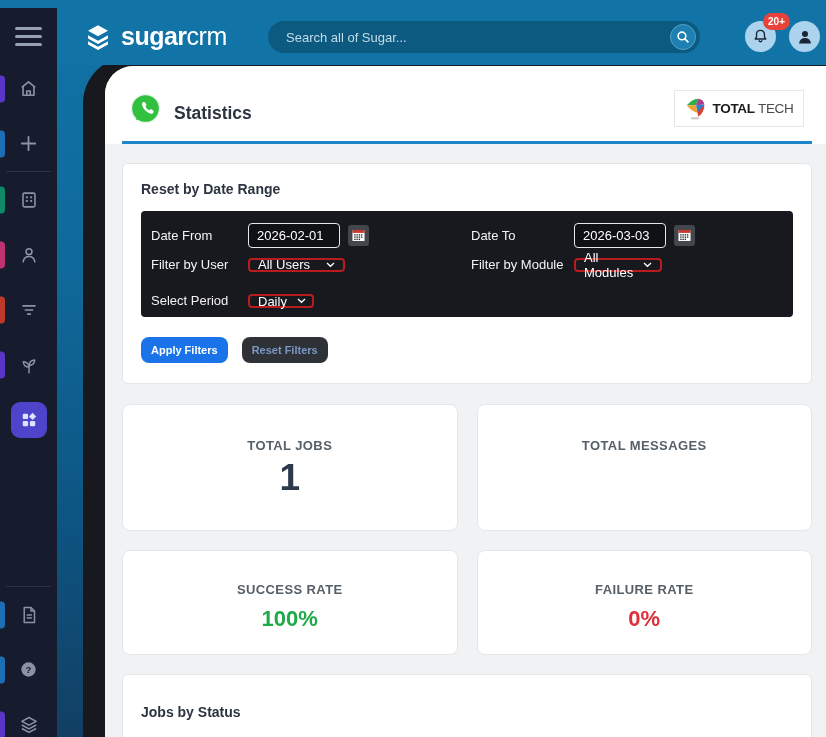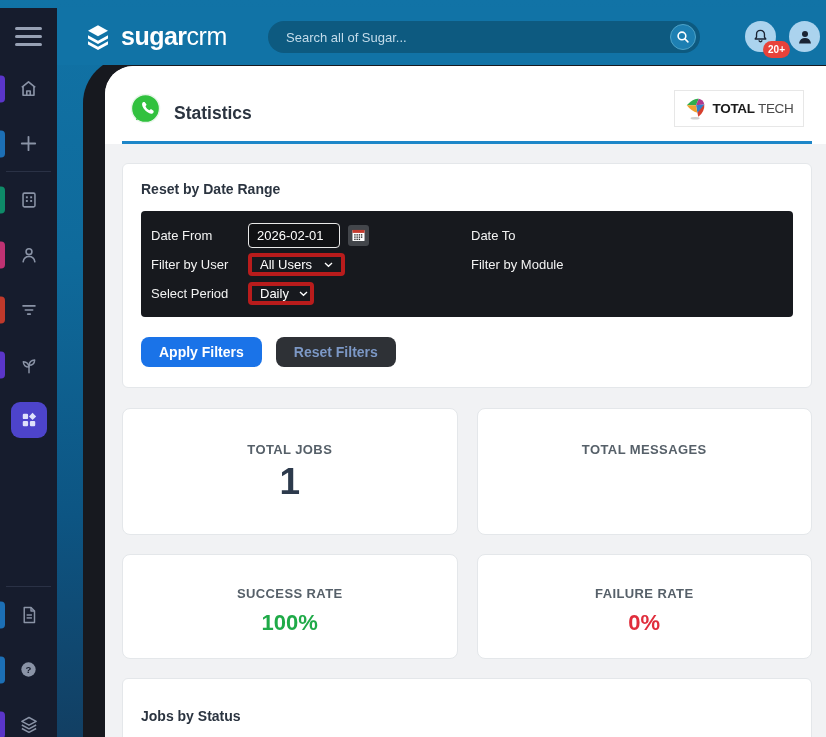--- a/index.html
+++ b/index.html
@@ -17,21 +17,21 @@
   .logo-text { color:#fff; font-size:25px; letter-spacing:-0.5px; }
   .logo-text b { font-weight:700; }
   .logo-text span { font-weight:400; }
   .search { position:absolute; left:268px; top:13px; width:432px; height:32px; background:#0d5a80; border-radius:16px; display:flex; align-items:center; padding:0 4px 0 18px; }
   .search-input { flex:1; background:transparent; border:none; outline:none; color:#ffffff; font-size:13px; font-family:"Liberation Sans",sans-serif; }
   .search-input::placeholder { color:#c3dcea; opacity:1; }
   .search-btn { width:26px; height:26px; border-radius:50%; background:#1d7fb2; border:1px solid #4da3c8; display:flex; align-items:center; justify-content:center; cursor:pointer; flex:0 0 auto; }
   .circle-btn { position:absolute; top:13px; width:31px; height:31px; border-radius:50%; background:#abd3ee; display:flex; align-items:center; justify-content:center; cursor:pointer; }
   .bell-btn { left:745px; }
   .avatar-btn { left:789px; }
-  .badge { position:absolute; left:763px; top:5px; min-width:27px; height:17px; border-radius:9px; background:#e8423a; color:#fff; font-size:10px; font-weight:bold; display:flex; align-items:center; justify-content:center; padding:0 5px; z-index:6;margin-top:28px; }
+  .badge { position:absolute; left:763px; top:5px; min-width:27px; height:17px; border-radius:9px; background:#e8423a; color:#fff; font-size:10px; font-weight:bold; display:flex; align-items:center; justify-content:center; padding:0 5px; z-index:6; }
   
   .sidebar { position:absolute; left:0; top:57px; bottom:0; width:57px; background:#161c2d; z-index:4; }
   .nav-item { position:relative; height:55px; display:flex; align-items:center; justify-content:center; cursor:pointer; }
   .nav-item:first-child { margin-top:4px; }
   .pill { position:absolute; left:0; top:50%; transform:translateY(-50%); width:5px; height:27px; border-radius:0 4px 4px 0; }
   .side-divider { height:1px; background:#2a3145; margin:0 6px; }
   .side-spacer { height:139px; }
   .active-sq { width:36px; height:36px; background:#4d44cb; border-radius:9px; display:flex; align-items:center; justify-content:center; }
   
   .wrapper { position:absolute; left:83px; top:57px; right:0; bottom:0; background:#17191f; border-top-left-radius:46px; padding:9px 0 0 22px; z-index:3; }
@@ -51,23 +51,23 @@
   .filter-card { padding:17px 18px 20px 18px; margin-bottom:20px; }
   .section-title { font-size:14px; font-weight:bold; color:#2b3440; }
   .dark-panel { margin-top:14px; background:#17191e; border-radius:4px; padding:9px 10px; }
   .f-row { display:flex; align-items:center; min-height:30px; }
   .f-label { color:#f2f2f2; font-size:13px; }
   .lab1 { width:97px; flex:0 0 auto; }
   .ctrl1 { width:223px; flex:0 0 auto; display:flex; align-items:center; }
   .lab2 { width:103px; flex:0 0 auto; }
   .date-input { width:92px; height:25px; background:#101114; border:1px solid #e9e9e9; border-radius:4px; color:#fff; font-size:13px; padding:0 8px; font-family:"Liberation Sans",sans-serif; outline:none; }
   .cal-btn { width:21px; height:21px; margin-left:8px; background:#43464b; border:none; border-radius:3px; display:flex; align-items:center; justify-content:center; cursor:pointer; }
-  .select { height:23px; background:transparent; border:4px solid #b91c1c; border-radius:4px; color:#fff; font-size:13px; display:inline-flex; align-items:center; padding:0 8px; gap:10px; cursor:pointer; }
+  .select { height:14px; background:transparent; border:2px solid #b91c1c; border-radius:4px; color:#fff; font-size:13px; display:inline-flex; align-items:center; padding:0 8px; gap:10px; cursor:pointer; }
   .btn-row { margin-top:20px; display:flex; gap:14px; }
-  .btn { border:none; font-family:"Liberation Sans",sans-serif; font-size:14px; font-weight:bold; padding:7px 18px; border-radius:8px; cursor:pointer; }
+  .btn { border:none; font-family:"Liberation Sans",sans-serif; font-size:11px; font-weight:bold; padding:7px 10px; border-radius:8px; cursor:pointer; }
   .btn-apply { background:#1a73e8; color:#fff; }
   .btn-reset { background:#2e3136; color:#7c98c6; }
   
   .stats-row { display:flex; gap:19px; margin-bottom:19px; }
   .stat-card { flex:1; text-align:center; border-radius:8px; padding-top:33px; height:127px; }
   .stat-card.small { padding-top:31px; height:105px; }
   .stat-label { font-size:13px; font-weight:bold; color:#566069; letter-spacing:0.4px; }
   .stat-value { font-size:37px; font-weight:bold; color:#2d3a4c; margin-top:4px; }
   .stat-card.small .stat-value { font-size:22px; margin-top:9px; }
   .stat-value.success { color:#1faa48; }
@@ -292,36 +292,70 @@
                         <rect x="9.6" y="8" width="1.5" height="1.5"></rect>
                         <rect x="2.4" y="10.4" width="1.5" height="1.5"></rect>
                         <rect x="4.8" y="10.4" width="1.5" height="1.5"></rect>
                         <rect x="7.2" y="10.4" width="1.5" height="1.5"></rect>
                       </g>
                     </svg>
                 </span>
               </button>
             </span>
             <span class="f-label lab2">Date To</span>
+            <span class="ctrl1">
+              <input class="date-input" type="text" value="2026-03-03" style="">
+              <button class="cal-btn">
+                <span>
+                  <svg width="13" height="13" viewBox="0 0 14 14">
+                      <rect x="0.5" y="1" width="13" height="12" rx="1" fill="#fff"></rect>
+                      <rect x="0.5" y="1" width="13" height="3.2" fill="#c43a2e"></rect>
+                      <g fill="#2c2c2c">
+                        <rect x="2.4" y="5.6" width="1.5" height="1.5"></rect>
+                        <rect x="4.8" y="5.6" width="1.5" height="1.5"></rect>
+                        <rect x="7.2" y="5.6" width="1.5" height="1.5"></rect>
+                        <rect x="9.6" y="5.6" width="1.5" height="1.5"></rect>
+                        <rect x="2.4" y="8" width="1.5" height="1.5"></rect>
+                        <rect x="4.8" y="8" width="1.5" height="1.5"></rect>
+                        <rect x="7.2" y="8" width="1.5" height="1.5"></rect>
+                        <rect x="9.6" y="8" width="1.5" height="1.5"></rect>
+                        <rect x="2.4" y="10.4" width="1.5" height="1.5"></rect>
+                        <rect x="4.8" y="10.4" width="1.5" height="1.5"></rect>
+                        <rect x="7.2" y="10.4" width="1.5" height="1.5"></rect>
+                      </g>
+                    </svg>
+                </span>
+              </button>
+            </span>
           </div>
           <div class="f-row" style="min-height:29px;">
             <span class="f-label lab1">Filter by User</span>
             <span class="ctrl1">
               <span class="select" style="width:97px;">
                 <span style="flex:1">All Users</span>
                 <span>
                     <svg width="9" height="6" viewBox="0 0 9 6" fill="none" stroke="#fff" stroke-width="1.3">
                       <polyline points="1,1 4.5,4.3 8,1"></polyline>
                     </svg>
                   </span>
               </span>
             </span>
             <span class="f-label lab2">Filter by Module</span>
+            <span class="ctrl1">
+              <span class="select" style="width:88px;">
+                <span style="flex:1">All Modules</span>
+                <span>
+                    <svg width="9" height="6" viewBox="0 0 9 6" fill="none" stroke="#fff" stroke-width="1.3">
+                      <polyline points="1,1 4.5,4.3 8,1"></polyline>
+                    </svg>
+                  </span>
+              </span>
+            </span>
           </div>
-          <div class="f-row" style="min-height:29px;">
+          <div class="f-row" style="min-height:29px;align-items:flex-end;">
             <span class="f-label lab1">Select Period</span>
             <span class="ctrl1">
               <span class="select" style="width:66px;">
                 <span style="flex:1">Daily</span>
                 <span>
                     <svg width="9" height="6" viewBox="0 0 9 6" fill="none" stroke="#fff" stroke-width="1.3">
                       <polyline points="1,1 4.5,4.3 8,1"></polyline>
                     </svg>
                   </span>
               </span>

